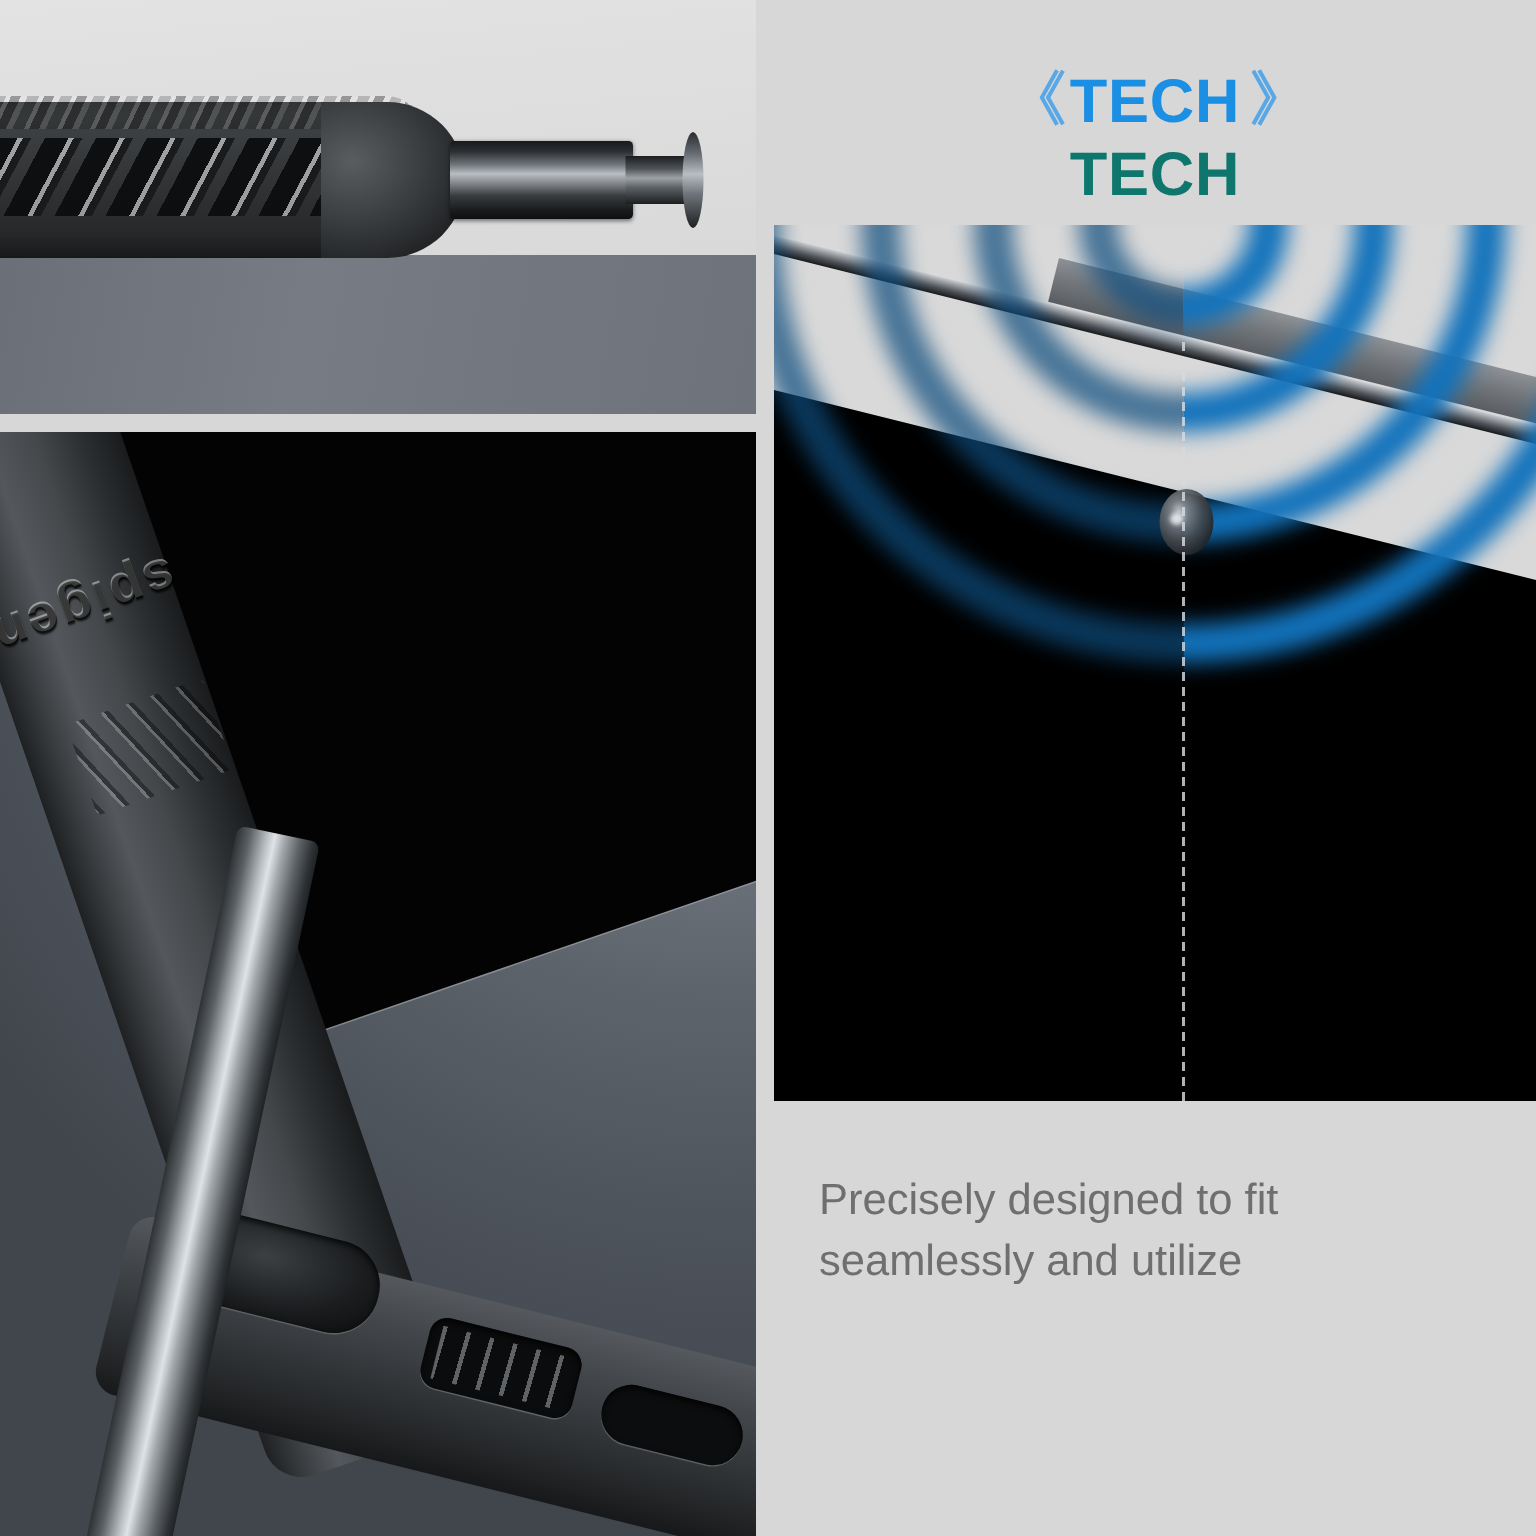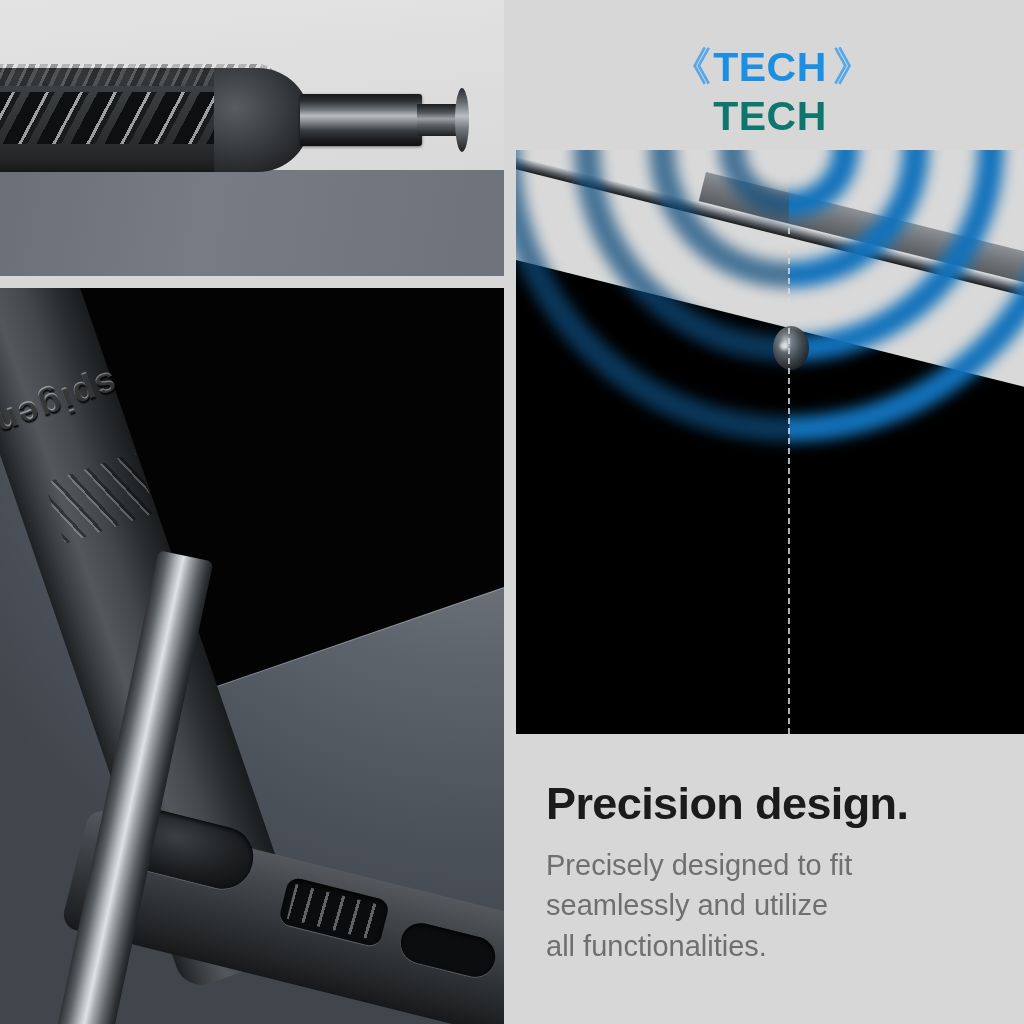--- a/index.html
+++ b/index.html
@@ -452,21 +452,19 @@
   <div id="sound-tunnel-heading">
     <div id="heading-line-1">
       <span class="wave-glyph" id="wave-glyph-left">《</span>
       <span class="heading-word" id="heading-word-sound">TECH</span>
       <span class="wave-glyph" id="wave-glyph-right">》</span>
     </div>
     <div id="heading-line-2">TECH</div>
   </div>
 
   <div id="precision-copy">
-    <div id="precision-title">Precision design.</div>
     <div id="precision-body">
       <span class="copy-line">Precisely designed to fit</span>
       <span class="copy-line">seamlessly and utilize</span>
-      <span class="copy-line">all functionalities.</span>
     </div>
   </div>
 
 </div>
 
 </body></html>

